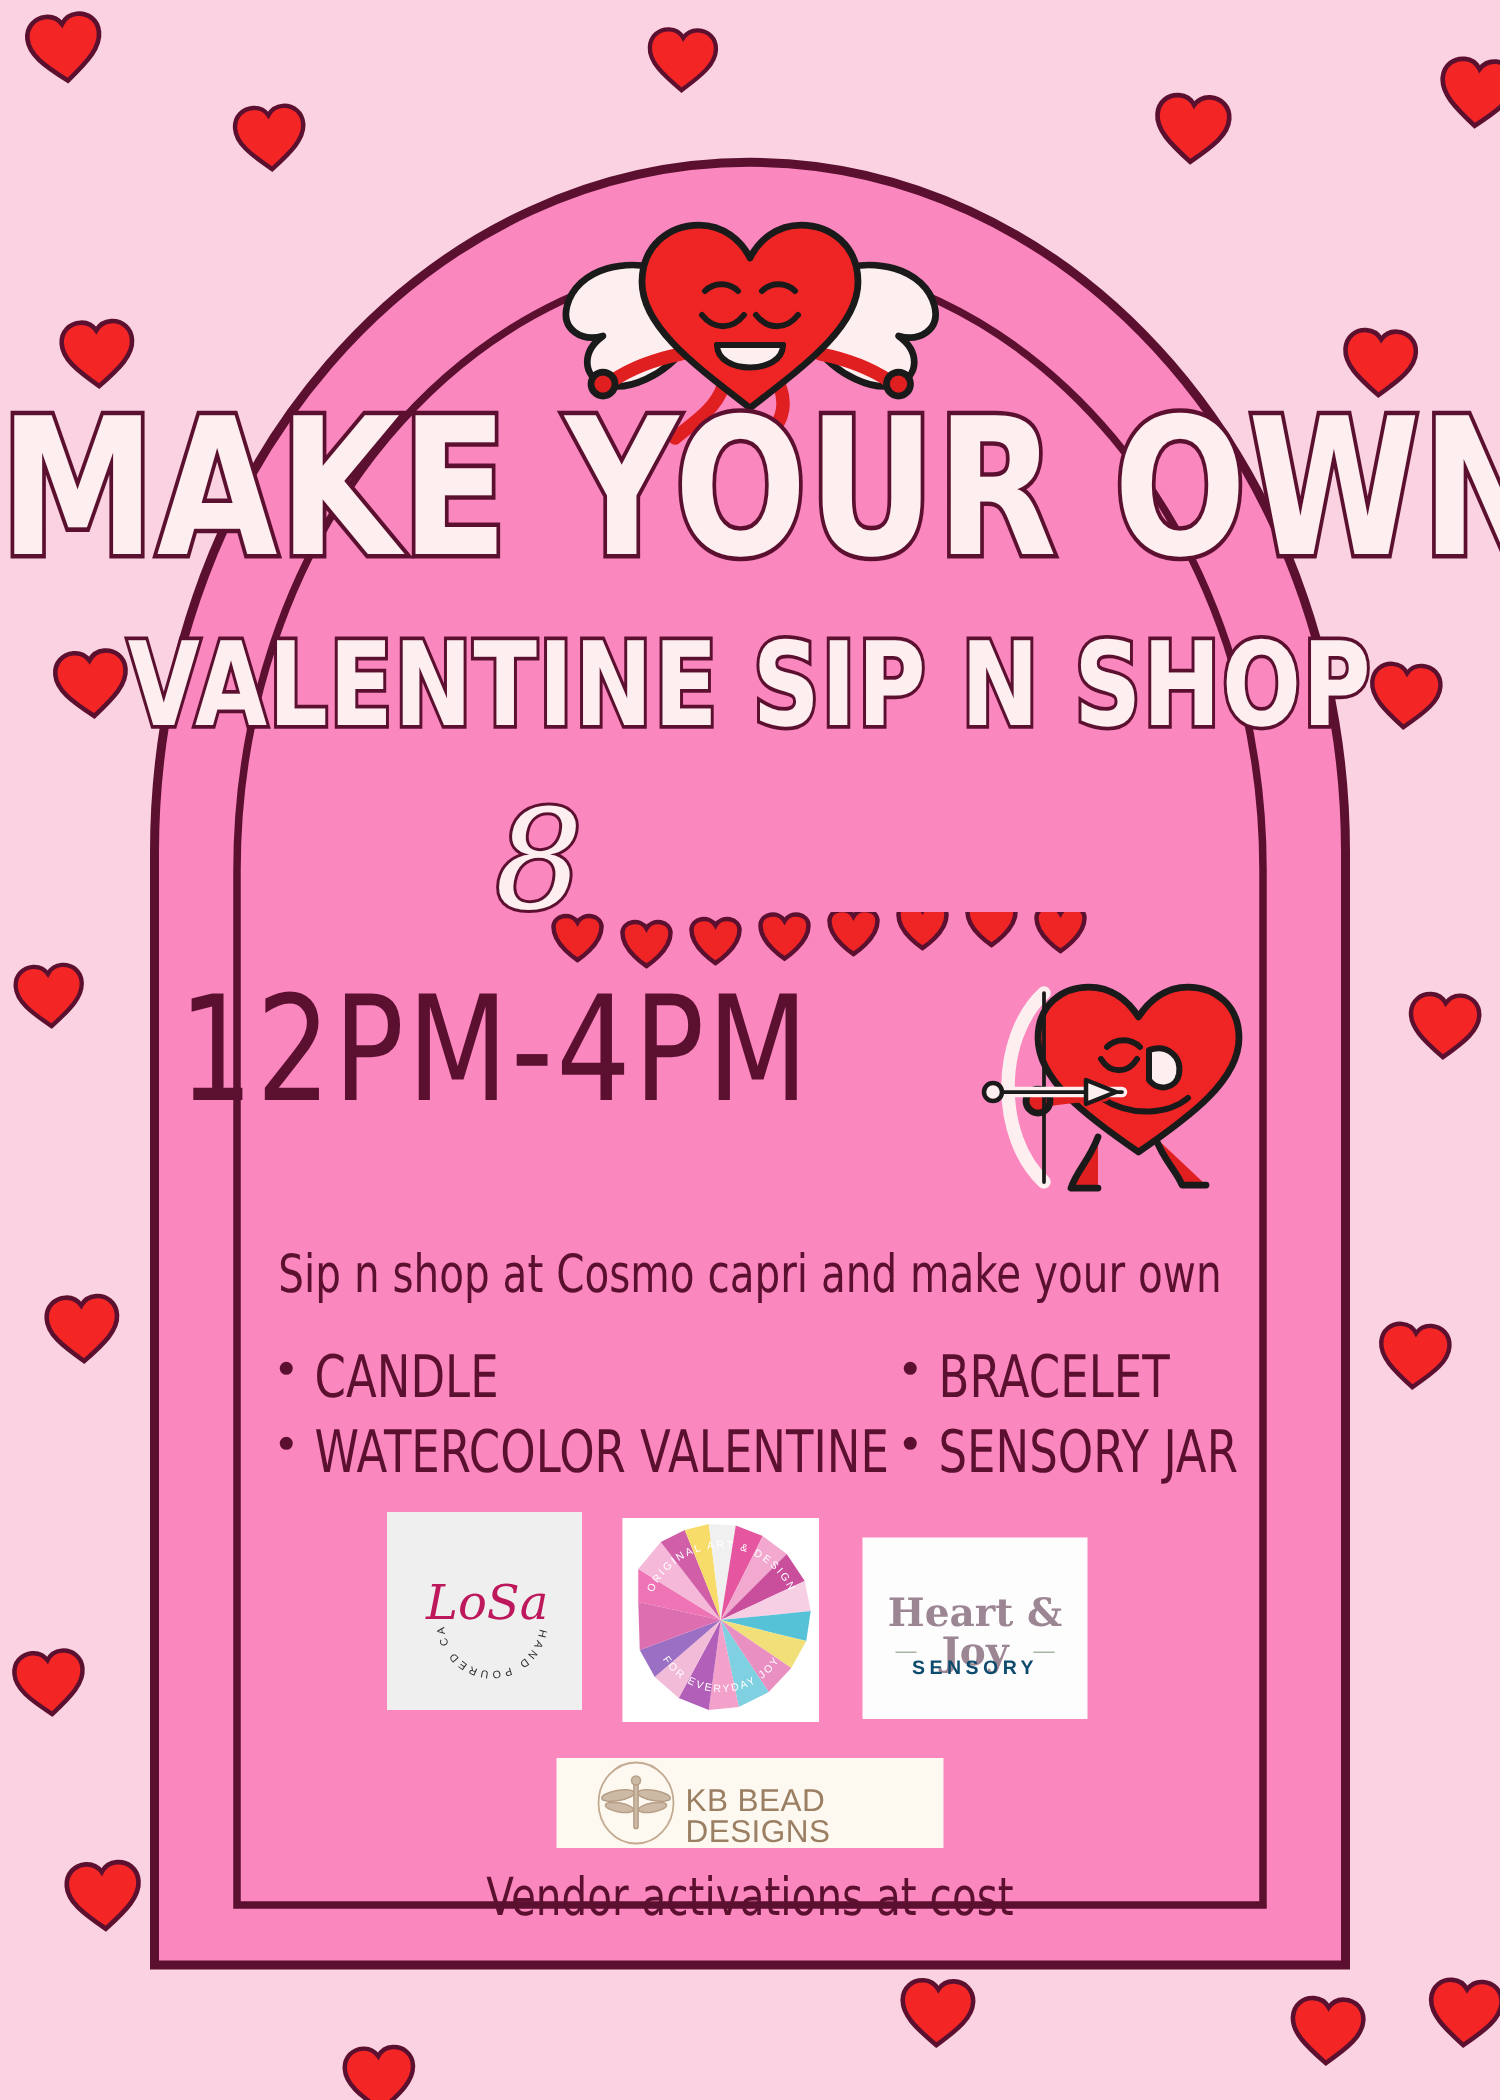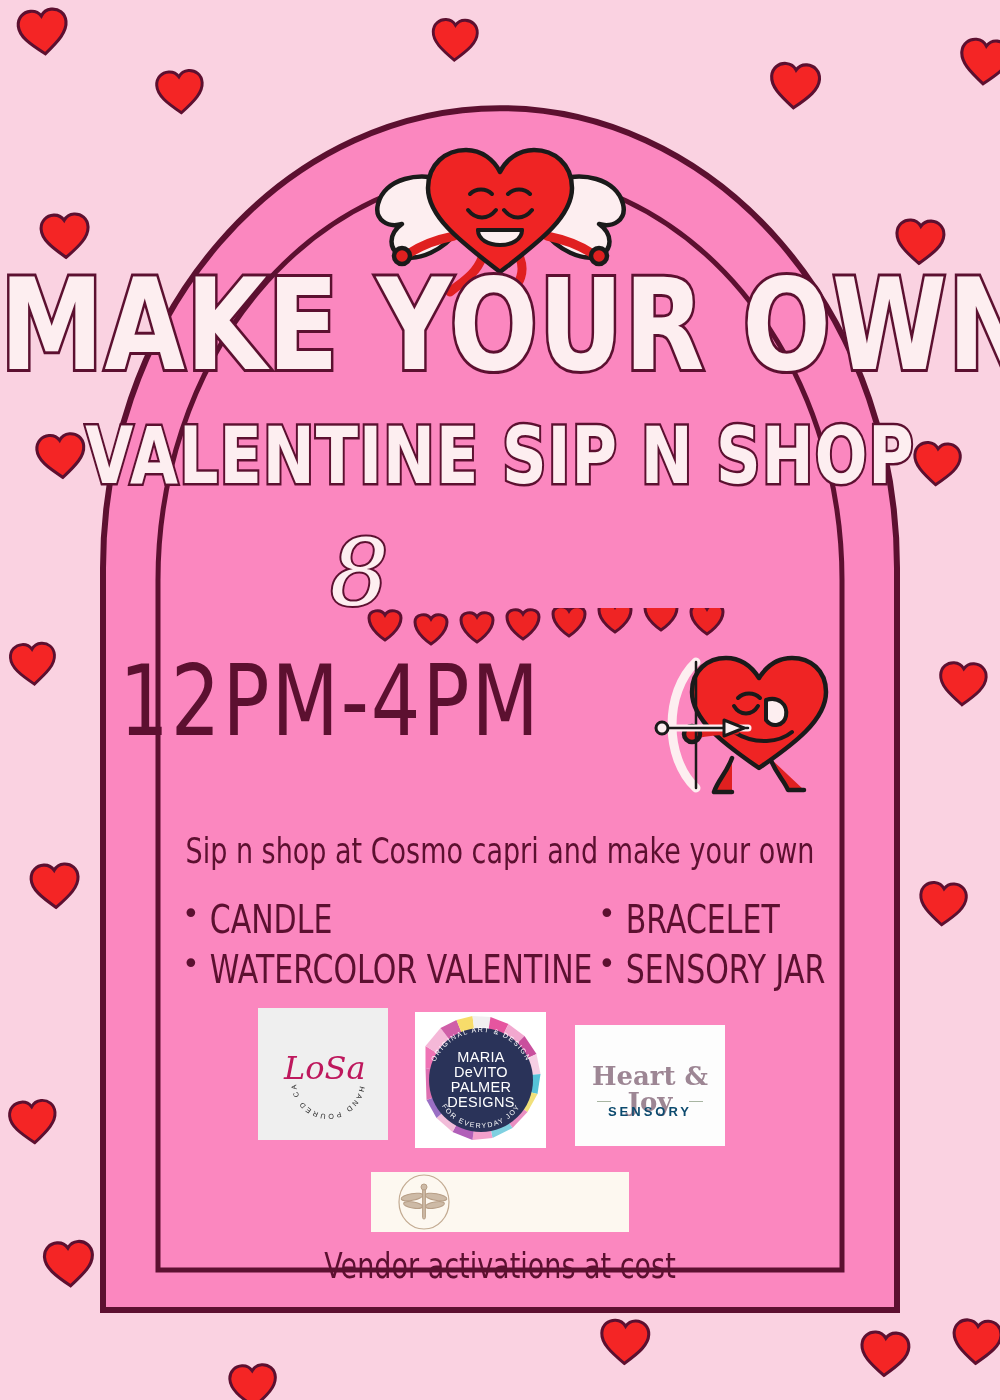--- a/index.html
+++ b/index.html
@@ -393,26 +393,20 @@
               <path d="M0 0 L47 32 L32 48 L0 0Z" fill="#e98fc2"></path>
               <path d="M0 0 L32 48 L12 58 L0 0Z" fill="#7fd0e0"></path>
               <path d="M0 0 L12 58 L-8 60 L0 0Z" fill="#f3a0cb"></path>
               <path d="M0 0 L-8 60 L-28 52 L0 0Z" fill="#b15fb8"></path>
               <path d="M0 0 L-28 52 L-44 38 L0 0Z" fill="#f2bcd9"></path>
               <path d="M0 0 L-44 38 L-54 20 L0 0Z" fill="#9a6fc4"></path>
               <path d="M0 0 L-54 20 L-55 -12 L0 0Z" fill="#dd6fb0"></path>
             </g>
           </g>
         </svg>
-        <div class="maria-circle">
-          <div>MARIA</div>
-          <div>DeVITO</div>
-          <div>PALMER</div>
-          <div>DESIGNS</div>
-        </div>
         <svg class="circ-text" viewBox="0 0 131 136">
           <defs>
             <path id="mTop" d="M 16 70 A 50 50 0 0 1 116 70"></path>
             <path id="mBot" d="M 20 70 A 46 46 0 0 0 112 70"></path>
           </defs>
           <text font-size="7" letter-spacing="1.5" fill="#ffffff">
             <textPath href="#mTop" startOffset="50%" text-anchor="middle" id="maria-arc-top">ORIGINAL ART &amp; DESIGN</textPath>
           </text>
           <text font-size="7" letter-spacing="1.5" fill="#ffffff">
             <textPath href="#mBot" startOffset="50%" text-anchor="middle" id="maria-arc-bot">FOR EVERYDAY JOY</textPath>
@@ -432,20 +426,21 @@
           <ellipse cx="31" cy="30" rx="25" ry="27" fill="none" stroke="#c3ab92" stroke-width="1.2"></ellipse>
           <g stroke="#b79e86" fill="#cdbaa6">
             <ellipse cx="19" cy="25" rx="11" ry="3.4" transform="rotate(-10 19 25)"></ellipse>
             <ellipse cx="43" cy="25" rx="11" ry="3.4" transform="rotate(10 43 25)"></ellipse>
             <ellipse cx="20" cy="33" rx="9.5" ry="3" transform="rotate(10 20 33)"></ellipse>
             <ellipse cx="42" cy="33" rx="9.5" ry="3" transform="rotate(-10 42 33)"></ellipse>
             <rect x="29.6" y="16" width="2.8" height="31" rx="1.4"></rect>
             <circle cx="31" cy="15" r="3"></circle>
           </g>
         </svg>
+        <div class="kb-text">KB BEAD DESIGNS</div>
       </div>
 
     </div>
 
     <div class="footer">Vendor activations at cost</div>
   </div>
 
   <div class="layer" id="hearts-front">
       <div class="bg-heart" style="left: 8px; top: 1098px; transform: rotate(-5deg) scale(0.95);">
         <svg width="50" height="48" viewBox="0 0 48 46">

